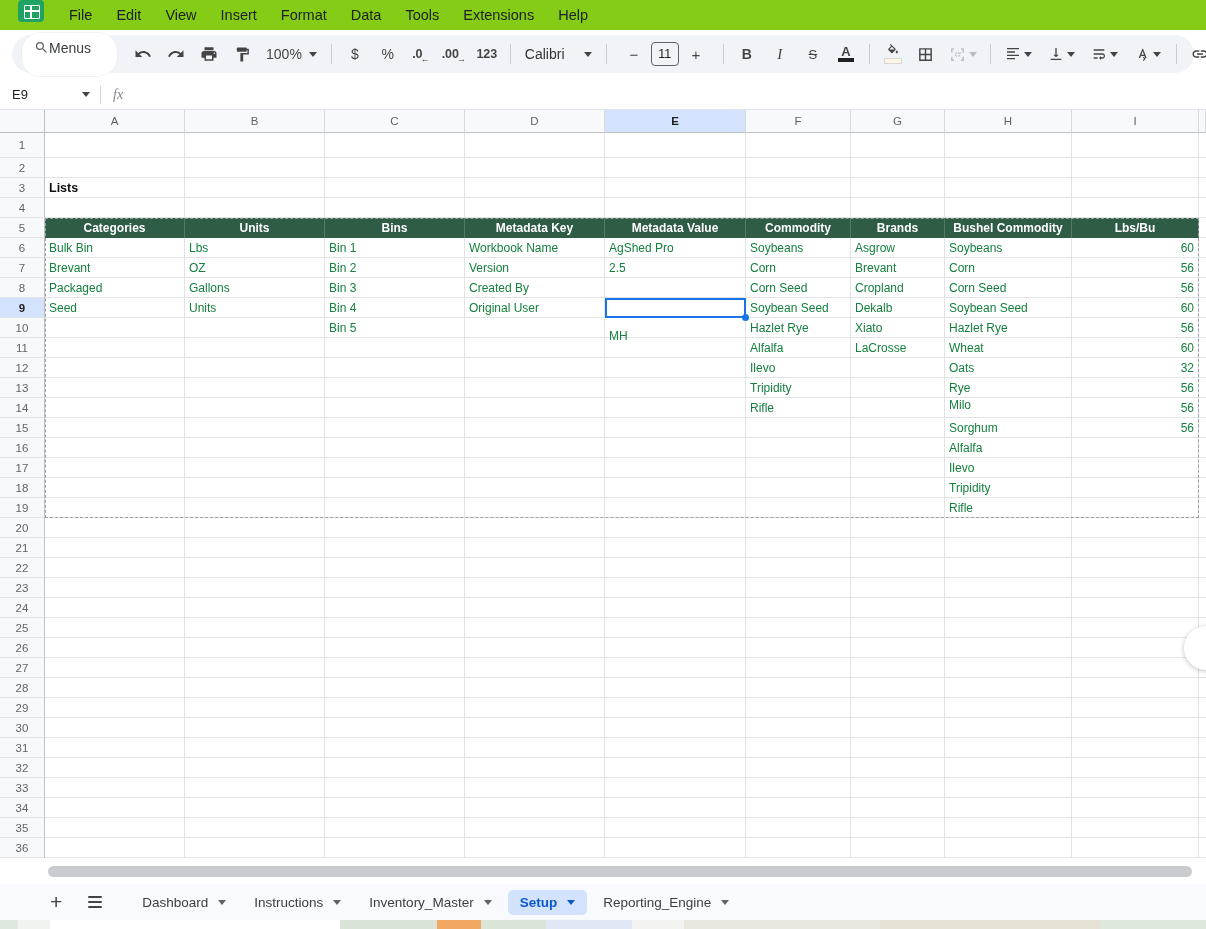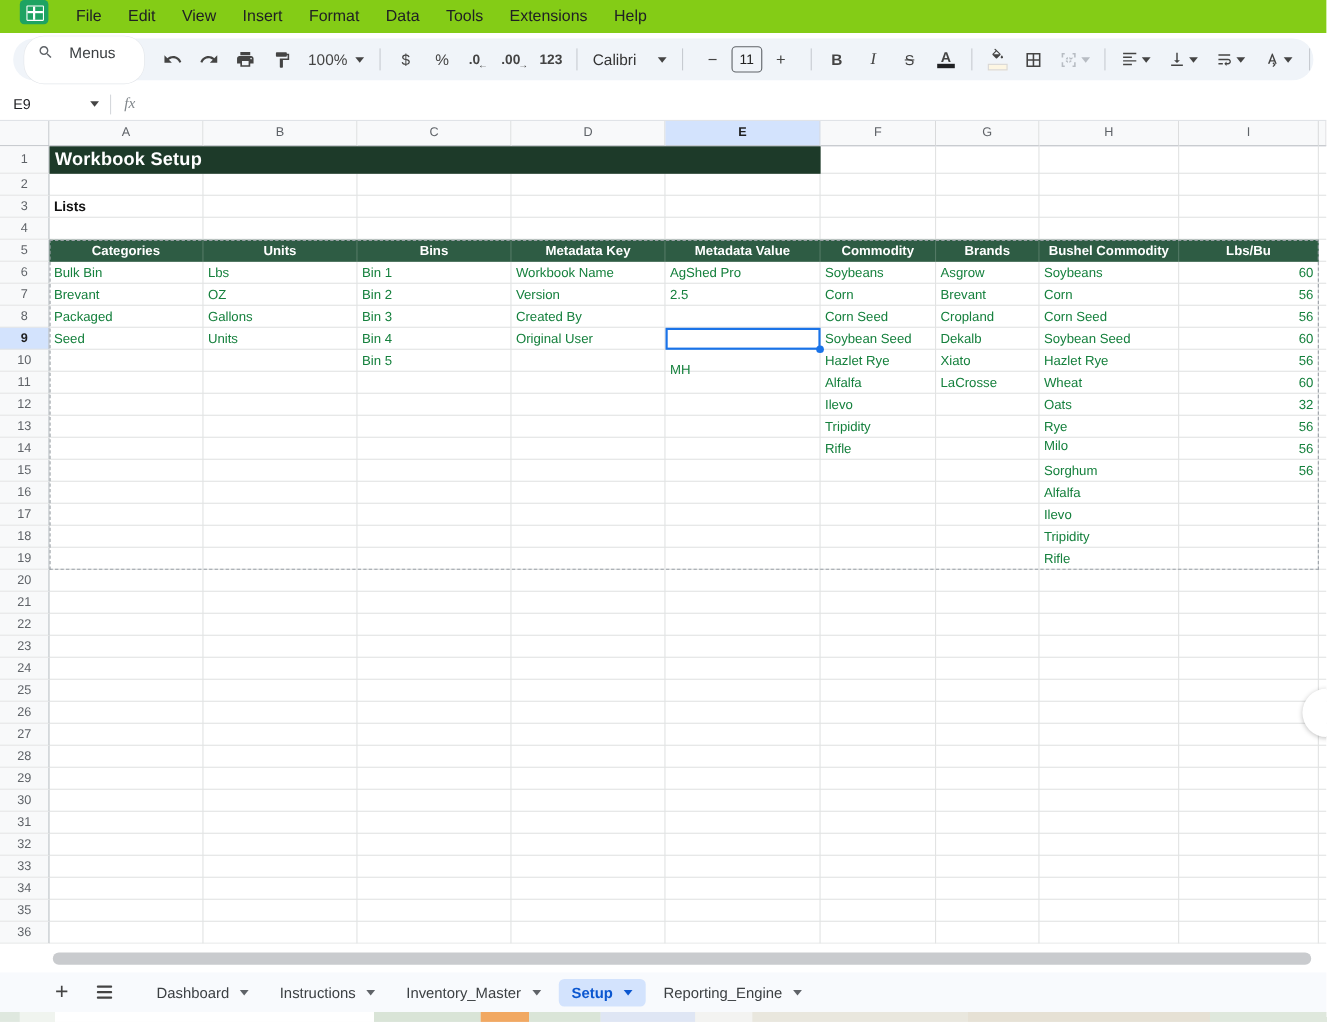--- a/index.html
+++ b/index.html
@@ -10,21 +10,21 @@
   #menubar{left:0;top:0;width:1206px;height:30px;background:#84cc16;display:flex;align-items:center}
   #sheets-icon{position:absolute;left:18px;top:0px;width:26px;height:22px;background:#1ea362;border-radius:4px}
   #sheets-icon .pane{position:absolute;left:6px;top:5px;width:14px;height:12px;border:1.6px solid #fff;border-radius:1px}
   #sheets-icon .pane:before{content:"";position:absolute;left:5px;top:0;width:1.6px;height:100%;background:#fff}
   #sheets-icon .pane:after{content:"";position:absolute;left:0;top:4px;width:100%;height:1.6px;background:#fff}
   #menu-items{display:flex;margin-left:60px;gap:6px}
   .menu-item{font-size:14.5px;color:#202124;padding:3px 9px;border-radius:4px;cursor:default}
   
   #toolbar{left:12px;top:35px;width:1182px;height:38px;background:#f0f4f9;border-radius:22px;
            display:flex;align-items:center;padding:0 10px;box-sizing:border-box;gap:7px}
-  .tb-pill{background:#fff;border-radius:18px;height:30px;display:flex;align-items:center;gap:14px;
+  .tb-pill{background:#fff;border-radius:18px;height:30px;display:flex;align-items:center;gap:0;
            padding:0 26px 13px 12px;margin-right:6px;box-shadow:0 0 0 0.5px #e3e6ea}
   .tb-pill span{font-size:14px;color:#3c4043}
   .tbtn{width:26px;height:26px;display:flex;align-items:center;justify-content:center;border-radius:4px;flex:0 0 auto}
   .tbtn svg{display:block}
   .tb-divider{width:1px;height:20px;background:#c7cbd1;margin:0 3px;flex:0 0 auto}
   .tb-text{font-size:13.5px;color:#444;font-weight:600}
   .caret{width:0;height:0;border-left:4px solid transparent;border-right:4px solid transparent;border-top:5px solid #444;margin-left:3px}
   .caret.light{border-top-color:#b7bcc3}
   .zoom-group,.font-group,.size-group{display:flex;align-items:center;gap:4px;padding:0 4px}
   #font-name{font-size:14px;color:#333;min-width:52px}
@@ -282,21 +282,20 @@
     <div class="hline" style="left: 45px; top: 567px; width: 1161px;"></div>
     <div class="hline" style="left: 45px; top: 587px; width: 1161px;"></div>
     <div class="hline" style="left: 45px; top: 607px; width: 1161px;"></div>
     <div class="hline" style="left: 45px; top: 627px; width: 1161px;"></div>
     <div class="hline" style="left: 45px; top: 647px; width: 1161px;"></div>
     <div class="hline" style="left: 45px; top: 667px; width: 1161px;"></div>
     <div class="hline" style="left: 45px; top: 687px; width: 1161px;"></div>
     <div class="hline" style="left: 45px; top: 707px; width: 1161px;"></div>
     <div class="hline" style="left: 45px; top: 727px; width: 1161px;"></div>
     <div class="hline" style="left: 45px; top: 747px; width: 1161px;"></div>
-    <div id="banner" style="left: 45px; top: 23px; width: 701px; height: 25px; background: rgb(29, 58, 41); z-index: 2;">Workbook Setup</div>
     <div id="lists-label" style="left: 45px; top: 68px;">Lists</div>
     <div id="tablehdr" style="left: 45px; top: 108px; width: 1154px; height: 20px; background: rgb(46, 92, 68); z-index: 2; display: flex;">
       <div class="thcell" style="width: 140px;">Categories</div>
       <div class="thcell" style="width: 140px;">Units</div>
       <div class="thcell" style="width: 140px;">Bins</div>
       <div class="thcell" style="width: 140px;">Metadata Key</div>
       <div class="thcell" style="width: 141px;">Metadata Value</div>
       <div class="thcell" style="width: 105px;">Commodity</div>
       <div class="thcell" style="width: 94px;">Brands</div>
       <div class="thcell" style="width: 127px;">Bushel Commodity</div>

